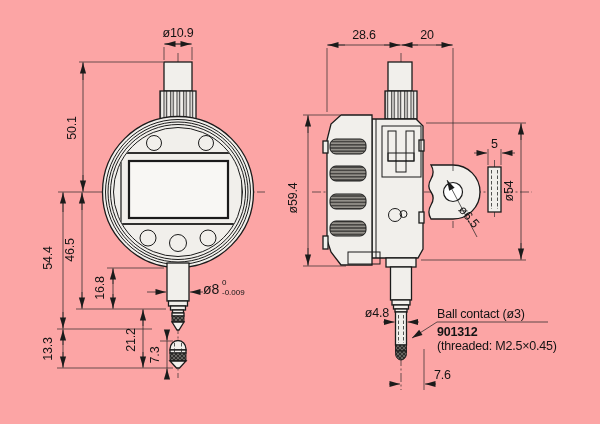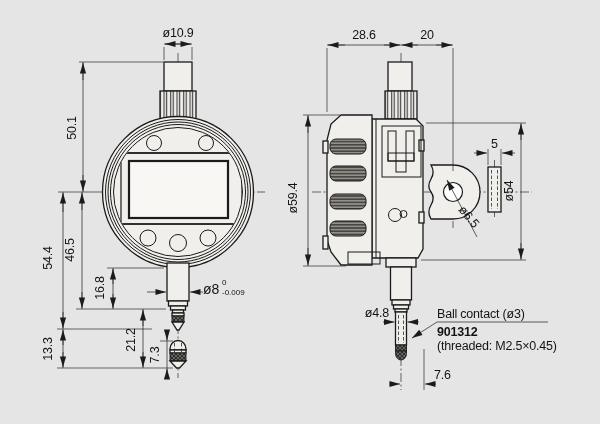--- a/index.html
+++ b/index.html
@@ -1,16 +1,16 @@
 <!DOCTYPE html>
 <html><head>
 <meta charset="utf-8">
 <style>
   html,body{margin:0;padding:0;background:#ffffff;}
-  .canvas{position:relative;width:600px;height:424px;background:#e5e5e5;overflow:hidden;
+  .canvas{position:relative;width:600px;height:424px;background:#fca5a5;overflow:hidden;
           font-family:"Liberation Sans", sans-serif;}
   svg{display:block;}
   .dimtxt{font-family:"Liberation Sans", sans-serif;font-size:12.5px;fill:#141414;letter-spacing:-0.2px;}
   .dimtxt-sm{font-family:"Liberation Sans", sans-serif;font-size:8px;fill:#141414;}
   .dimtxt-big{font-family:"Liberation Sans", sans-serif;font-size:14px;fill:#141414;}
   .boldtxt{font-weight:700;}
   .outline{stroke:#1b1b1b;stroke-width:1.3;fill:#f1efeb;}
   .outline-thin{stroke:#1b1b1b;stroke-width:1;fill:none;}
   .dimline{stroke:#2a2a2a;stroke-width:0.75;fill:none;}
   .extline{stroke:#2a2a2a;stroke-width:0.7;fill:none;}

